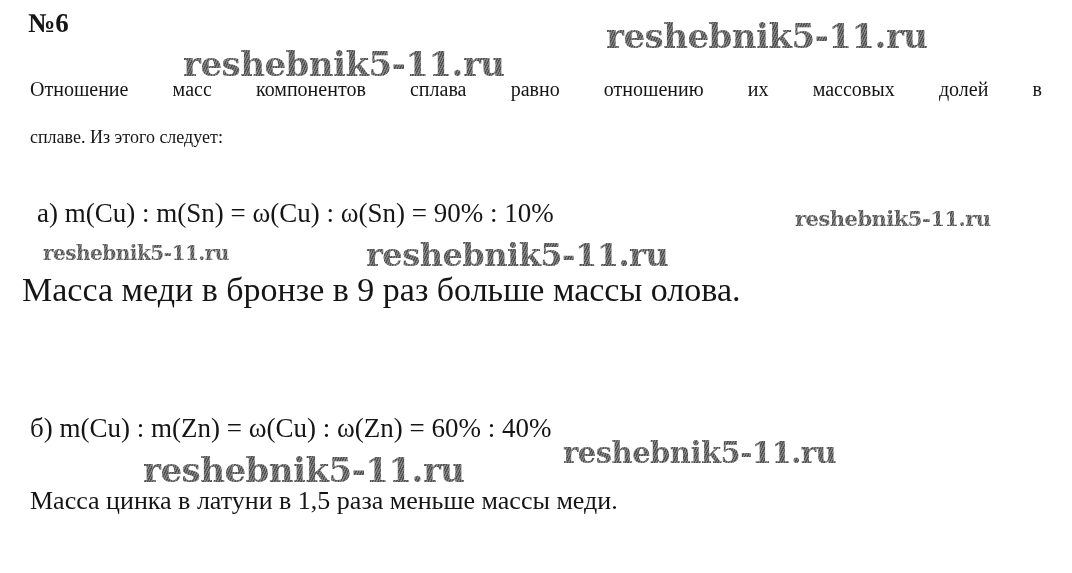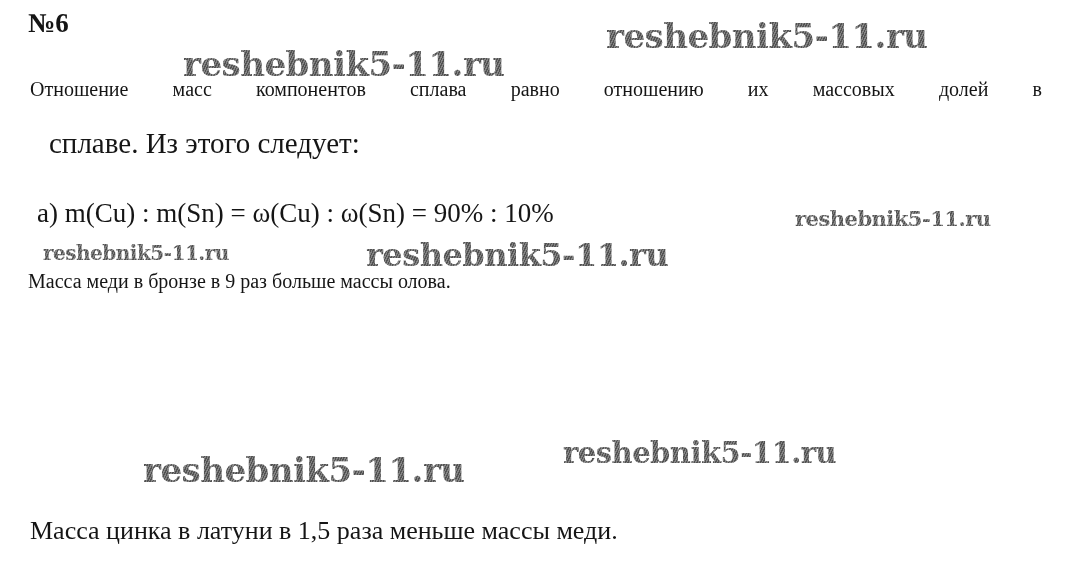--- a/index.html
+++ b/index.html
@@ -24,27 +24,27 @@
     font-weight: 700;
   }
   .intro-line1 {
     left: 30px; top: 78px;
     width: 1012px;
     font-size: 20px;
     white-space: normal;
     text-align: justify;
     text-align-last: justify;
   }
-  .intro-line2 { left: 30px; top: 127px; font-size: 29px; margin-left: 19px; }
+  .intro-line2 { left: 30px; top: 127px; font-size: 18px; }
 
   .formula-a { left: 37px; top: 198px; font-size: 27px; }
-  .conclusion-a { left: 28px; top: 270px; font-size: 20px; }
+  .conclusion-a { left: 22px; top: 270px; font-size: 34px; }
 
   .formula-b { left: 30px; top: 413px; font-size: 27px; }
-  .conclusion-b { left: 30px; top: 486px; font-size: 26px; margin-top: 30px; }
+  .conclusion-b { left: 30px; top: 486px; font-size: 26px; }
 
   
   .wm {
     position: absolute;
     font-family: "DejaVu Serif", serif;
     font-weight: 700;
     letter-spacing: -0.5px;
     color: var(--wm-color, #707070);
     white-space: nowrap;
     user-select: none;
@@ -88,20 +88,21 @@
   <div class="abs formula-a">а) m(Cu) : m(Sn) = ω(Cu) : ω(Sn) = 90% : 10%</div>
 
   <span class="wm wm-mid-right">reshebnik5-11.ru</span>
 
   <span class="wm wm-a-left">reshebnik5-11.ru</span>
 
   <span class="wm wm-a-center">reshebnik5-11.ru</span>
 
   <div class="abs conclusion-a">Масса меди в бронзе в 9 раз больше массы олова.</div>
 
+  <div class="abs formula-b">б) m(Cu) : m(Zn) = ω(Cu) : ω(Zn) = 60% : 40%</div>
 
   <span class="wm wm-b-right">reshebnik5-11.ru</span>
 
   <span class="wm wm-b-center">reshebnik5-11.ru</span>
 
   <div class="abs conclusion-b">Масса цинка в латуни в 1,5 раза меньше массы меди.</div>
 
 </div>
 
 </body></html>

